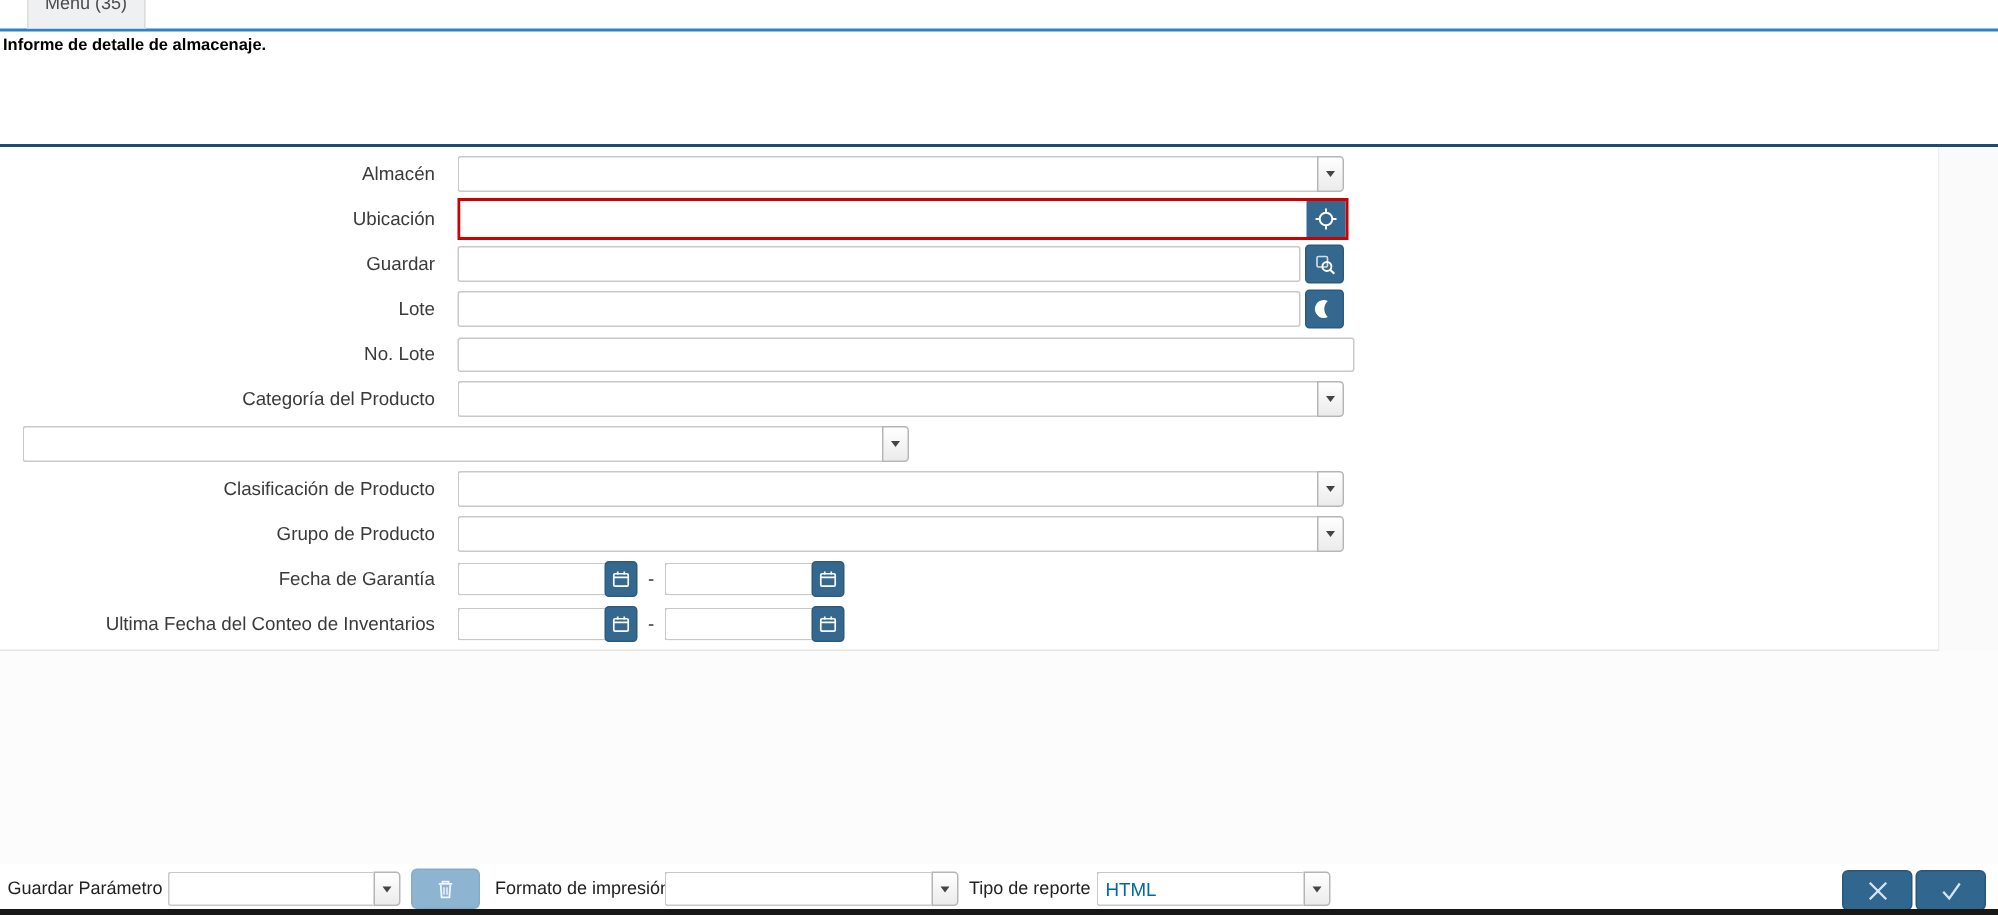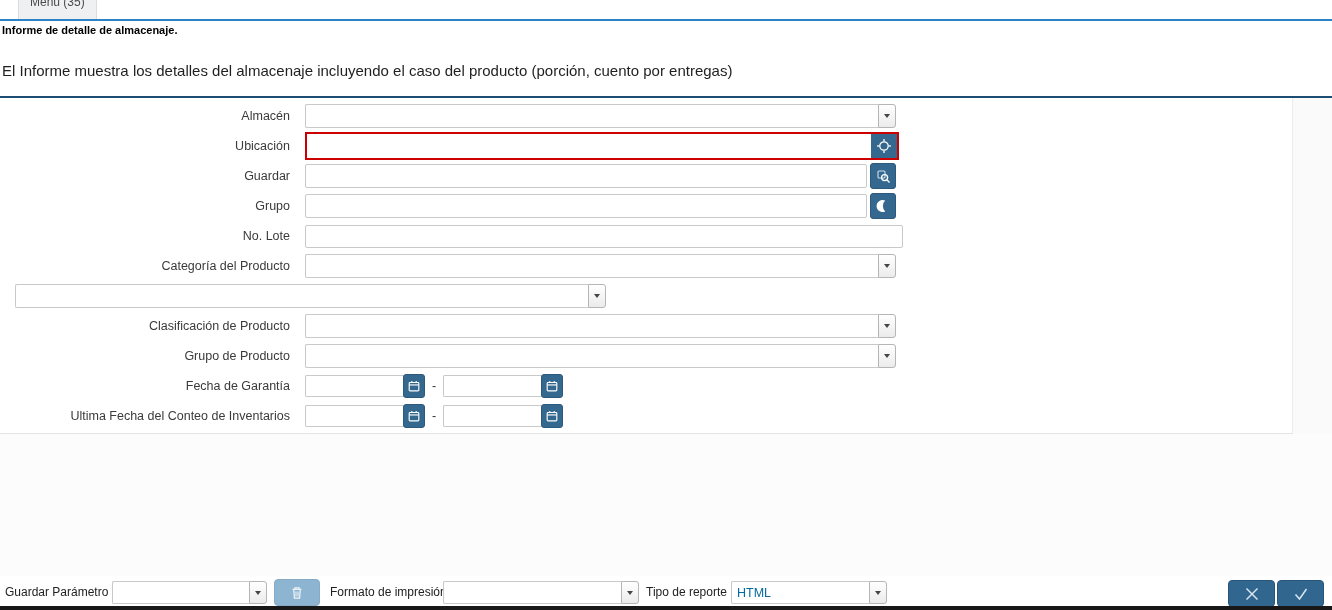--- a/index.html
+++ b/index.html
@@ -93,21 +93,20 @@
 
 <div id="app">
 
   <div class="tabbar">
     <div class="tab tab-inactive">
       <span>Menú (35)</span>
     </div>
   </div>
 
   <div class="page-title">Informe de detalle de almacenaje.</div>
-  <div class="page-desc">El Informe muestra los detalles del almacenaje incluyendo el caso del producto (porción, cuento por entregas)</div>
   <div class="navy-rule"></div>
 
   <div class="panel">
 
     <div class="frow">
       <div class="flabel">Almacén</div>
       <div class="ffield">
         <div class="combo">
           <input class="cinput" value="" style="">
           <div class="cbtn">
@@ -143,21 +142,21 @@
           <svg width="15" height="15" viewBox="0 0 15 15">
             <rect x="2" y="2" width="7" height="7" rx="1" fill="none" stroke="#cfe0ec" stroke-width="1.1"></rect>
             <circle cx="8.6" cy="8.6" r="3" fill="none" stroke="#fff" stroke-width="1.3"></circle>
             <line x1="10.8" y1="10.8" x2="13.5" y2="13.5" stroke="#fff" stroke-width="1.4"></line>
           </svg>
         </div>
       </div>
     </div>
 
     <div class="frow">
-      <div class="flabel">Grupo</div>
+      <div class="flabel">Lote</div>
       <div class="ffield">
         <input class="tinput" value="" style="">
         <div class="bluebtn">
           <svg width="16" height="16" viewBox="0 0 16 16">
             <path d="M10.2 2.6 A6 6 0 1 0 10.2 13.4 A7.4 7.4 0 0 1 10.2 2.6 Z" fill="#fff"></path>
           </svg>
         </div>
       </div>
     </div>
 

